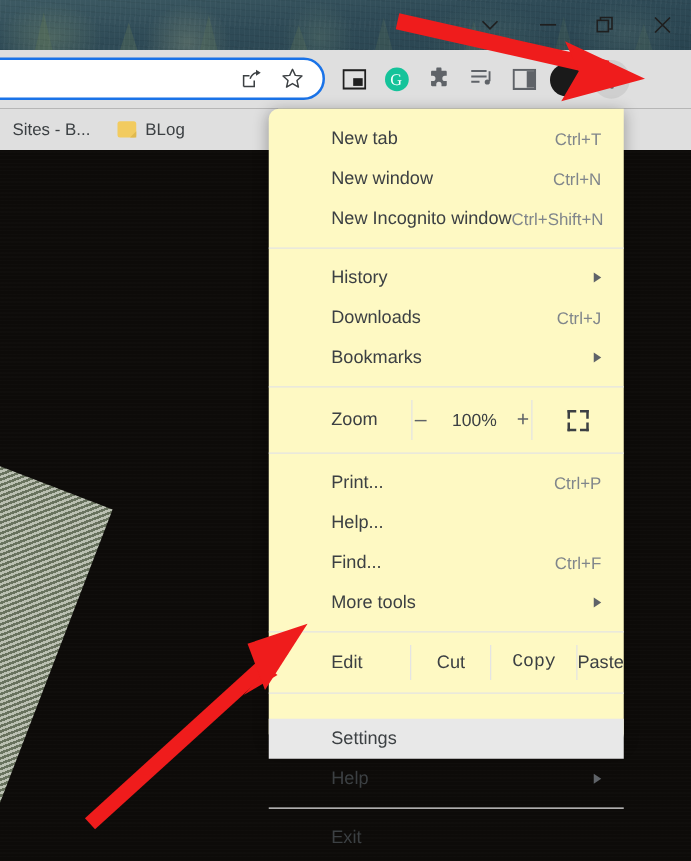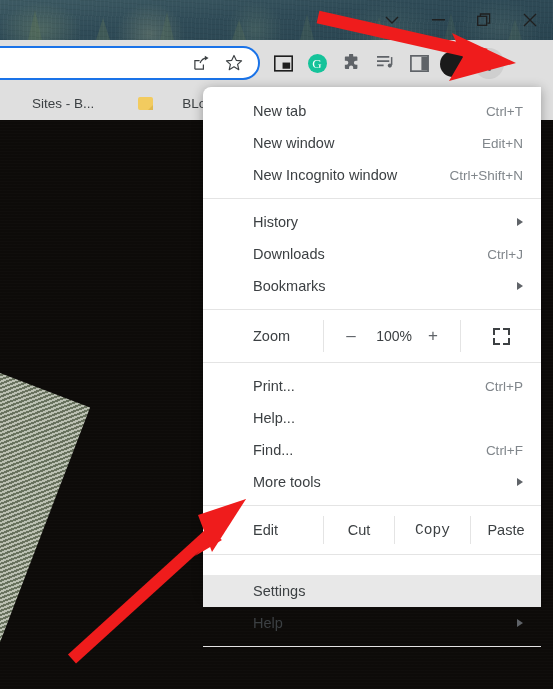--- a/index.html
+++ b/index.html
@@ -72,21 +72,21 @@
     display: flex; flex-direction: column; align-items: center; justify-content: center; gap: 3px;
   }
   .menu-btn i { width: 3px; height: 3px; border-radius: 50%; background: #5f6368; display: block; }
 
   
   .bookmarks {
     position: absolute; left: 0; top: 87px; width: 553px; height: 33px;
     background: #dfdfdf; display: flex; align-items: center; padding-left: 2px; gap: 6px;
   }
   .bm { display: flex; align-items: center; gap: 7px; padding: 3px 8px; border-radius: 4px; }
-  .bm span { font-size: 13.5px; color: #3c4043; white-space: nowrap; margin-left: 22px; }
+  .bm span { font-size: 13.5px; color: #3c4043; white-space: nowrap; }
   .folder {
     width: 15px; height: 13px; background: #f2cb5f; border-radius: 2px 2px 2px 2px;
     position: relative;
   }
   .folder:after {
     content: ""; position: absolute; right: 0; bottom: 0;
     border-left: 5px solid transparent; border-bottom: 5px solid #e0b94e;
   }
 
   
@@ -101,22 +101,22 @@
       -42deg, #c9cfc0 0 2px, #6f7a64 2px 4px);
     opacity: .92;
   }
   .page-noise {
     position: absolute; inset: 0;
     background-image: repeating-linear-gradient(0deg, rgba(255,255,255,.012) 0 1px, transparent 1px 3px);
   }
 
   
   .menu {
-    position: absolute; left: 203px; top: 87px; width: 338px; height: 508px;
-    background: #ffffff; border-radius: 8px 0 8px 8px;
+    position: absolute; left: 215px; top: 87px; width: 284px; height: 508px;
+    background: #fef9c3; border-radius: 8px 0 8px 8px;
     box-shadow: 0 2px 12px rgba(0,0,0,.32);
     padding: 8px 0 8px 0; z-index: 10;
   }
   .mi {
     height: 32px; display: flex; align-items: center;
     padding-left: 50px; padding-right: 18px; position: relative;
   }
   .mi.hl { background: #e8e8e8; margin-top: 20px; }
   .mi .label { font-size: 14.5px; color: #3c4043; flex: 1; white-space: nowrap; }
   .mi .accel { font-size: 13.5px; color: #80868b; white-space: nowrap; }
@@ -261,21 +261,21 @@
   </div>
 
   <div class="menu">
 
     <div class="mi">
       <span class="label">New tab</span>
       <span class="accel">Ctrl+T</span>
     </div>
     <div class="mi">
       <span class="label">New window</span>
-      <span class="accel">Edit+N</span>
+      <span class="accel">Ctrl+N</span>
     </div>
     <div class="mi">
       <span class="label">New Incognito window</span>
       <span class="accel">Ctrl+Shift+N</span>
     </div>
 
     <div class="sep"></div>
 
     <div class="mi">
       <span class="label">History</span>
@@ -347,20 +347,23 @@
     <div class="mi hl">
       <span class="label">Settings</span>
     </div>
     <div class="mi">
       <span class="label">Help</span>
       <span class="arrow"></span>
     </div>
 
     <div class="sep"></div>
 
+    <div class="mi">
+      <span class="label">Exit</span>
+    </div>
   </div>
 
   <svg class="arrows" width="553" height="689" viewBox="0 0 553 689">
     <g>
       <path d="M318 17 L486 55" stroke="#ef1c1c" stroke-width="13" stroke-linecap="butt"></path>
       <path d="M452 33 L516 63 L449 81 L463 57 Z" fill="#ef1c1c"></path>
     </g>
     <g>
       <path d="M72 659 L226 519" stroke="#ef1c1c" stroke-width="12" stroke-linecap="butt"></path>
       <path d="M246 499 L205 527 L222 540 L195 556 Z" fill="#ef1c1c"></path>

